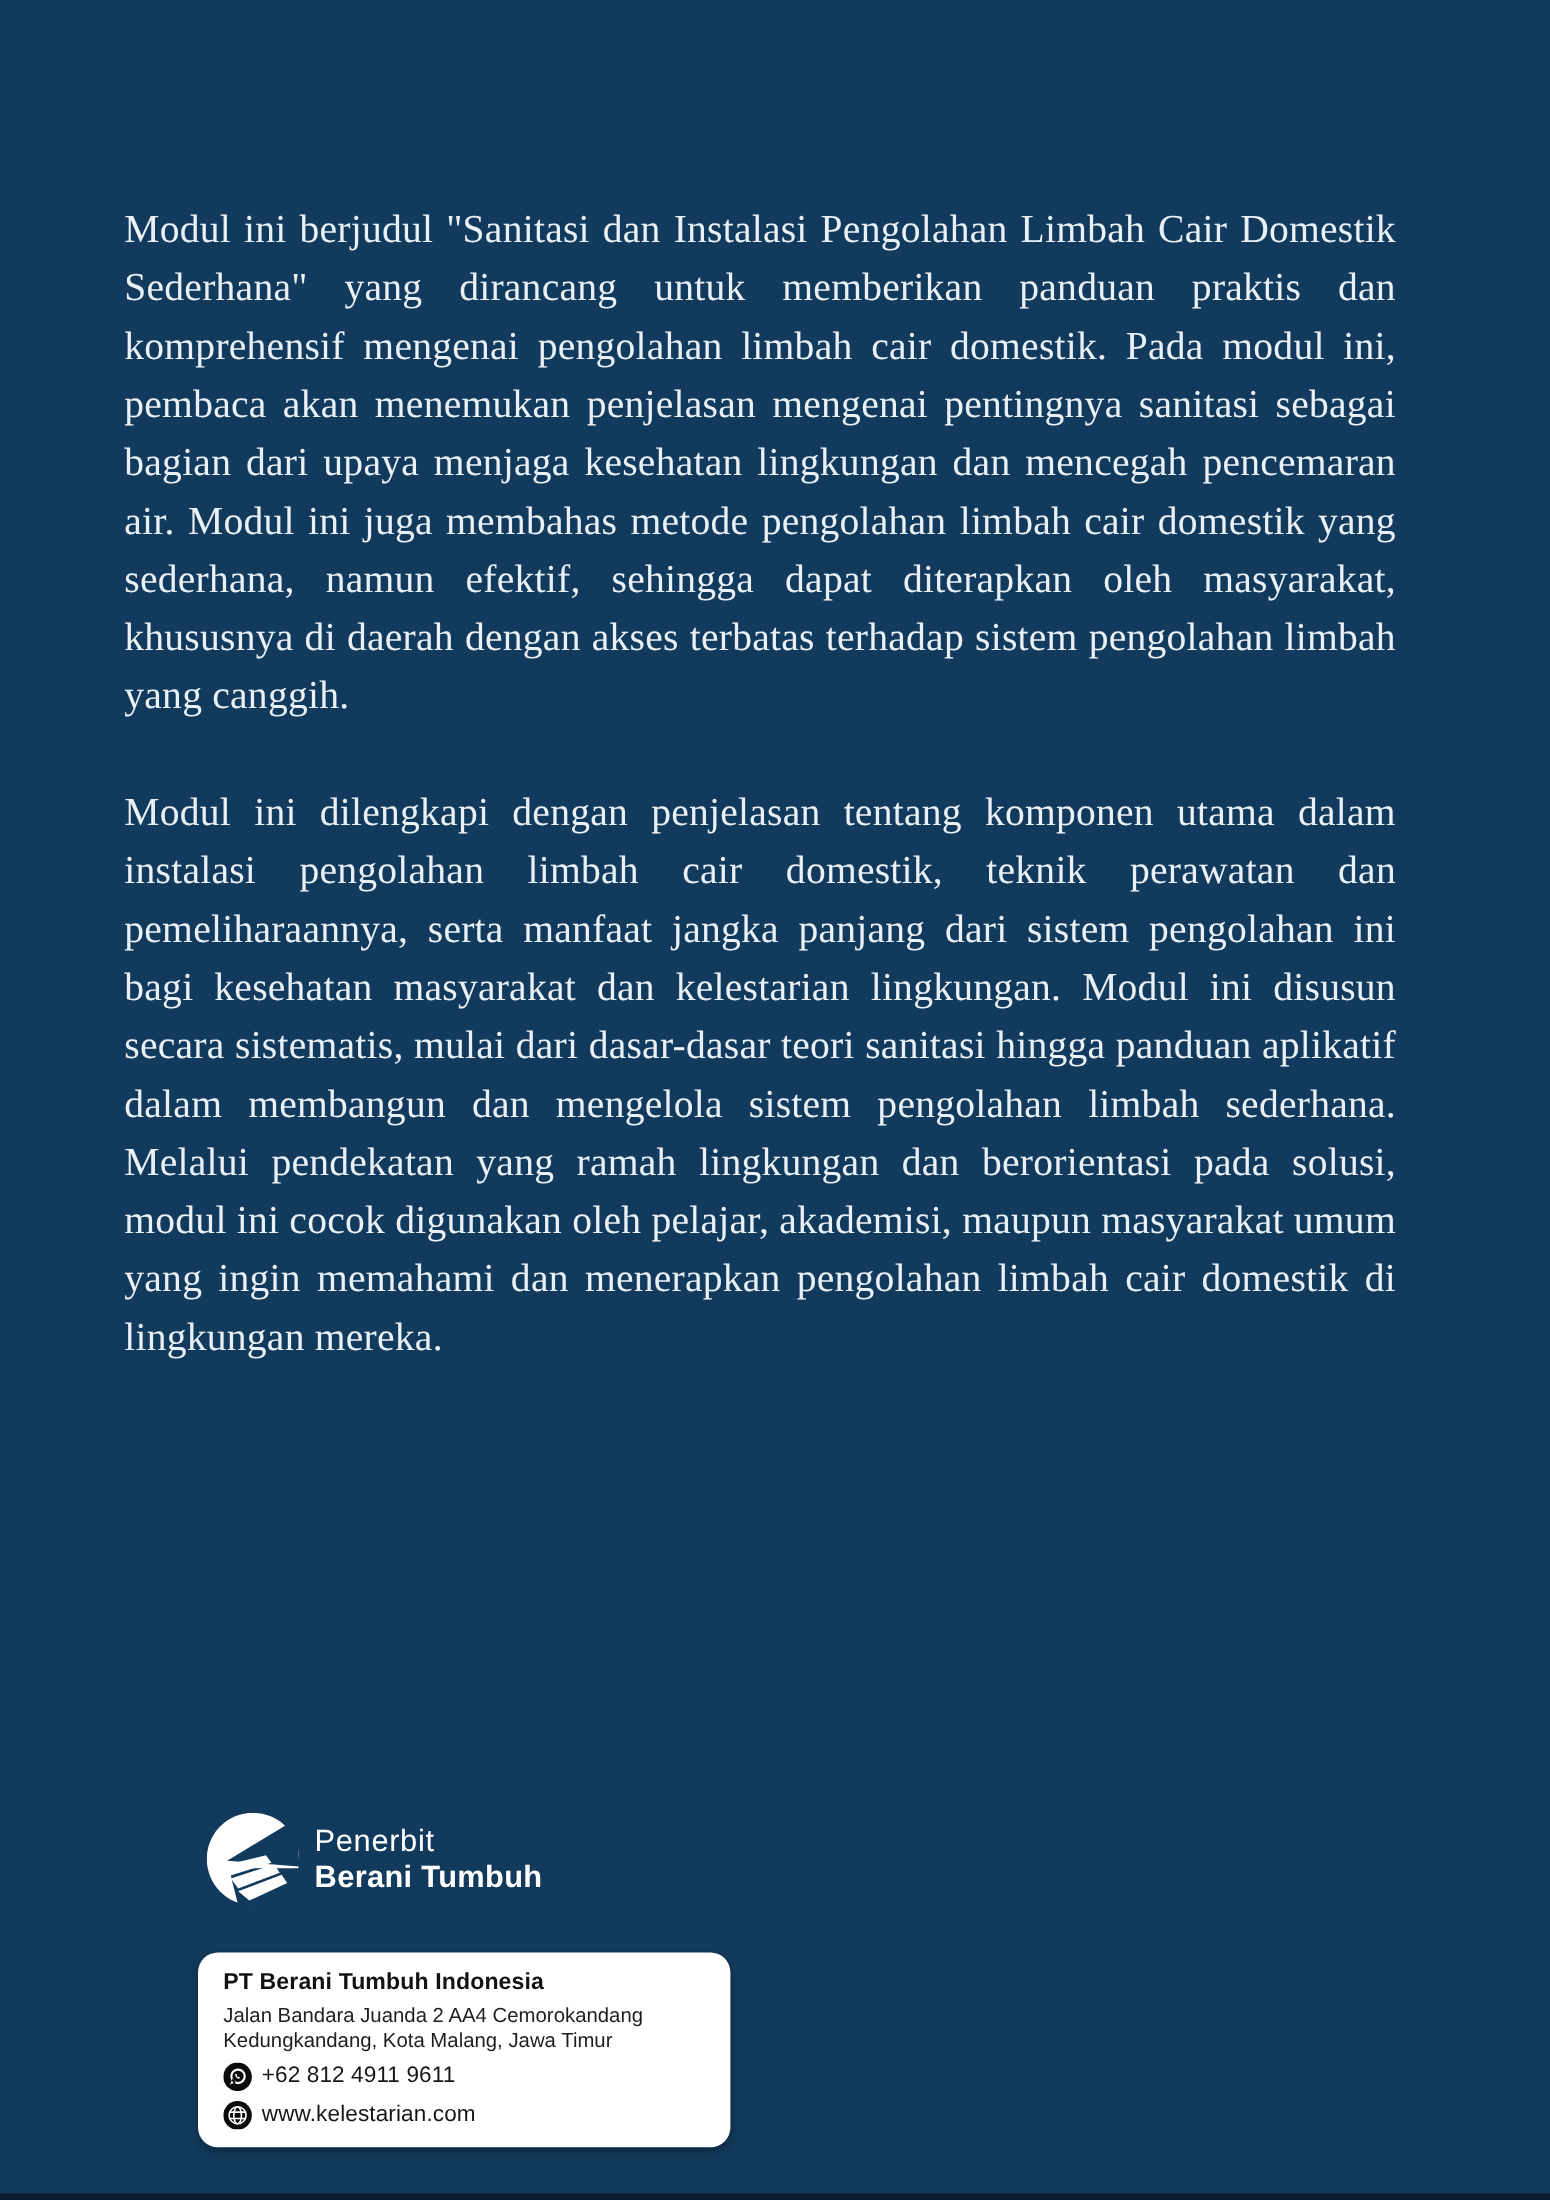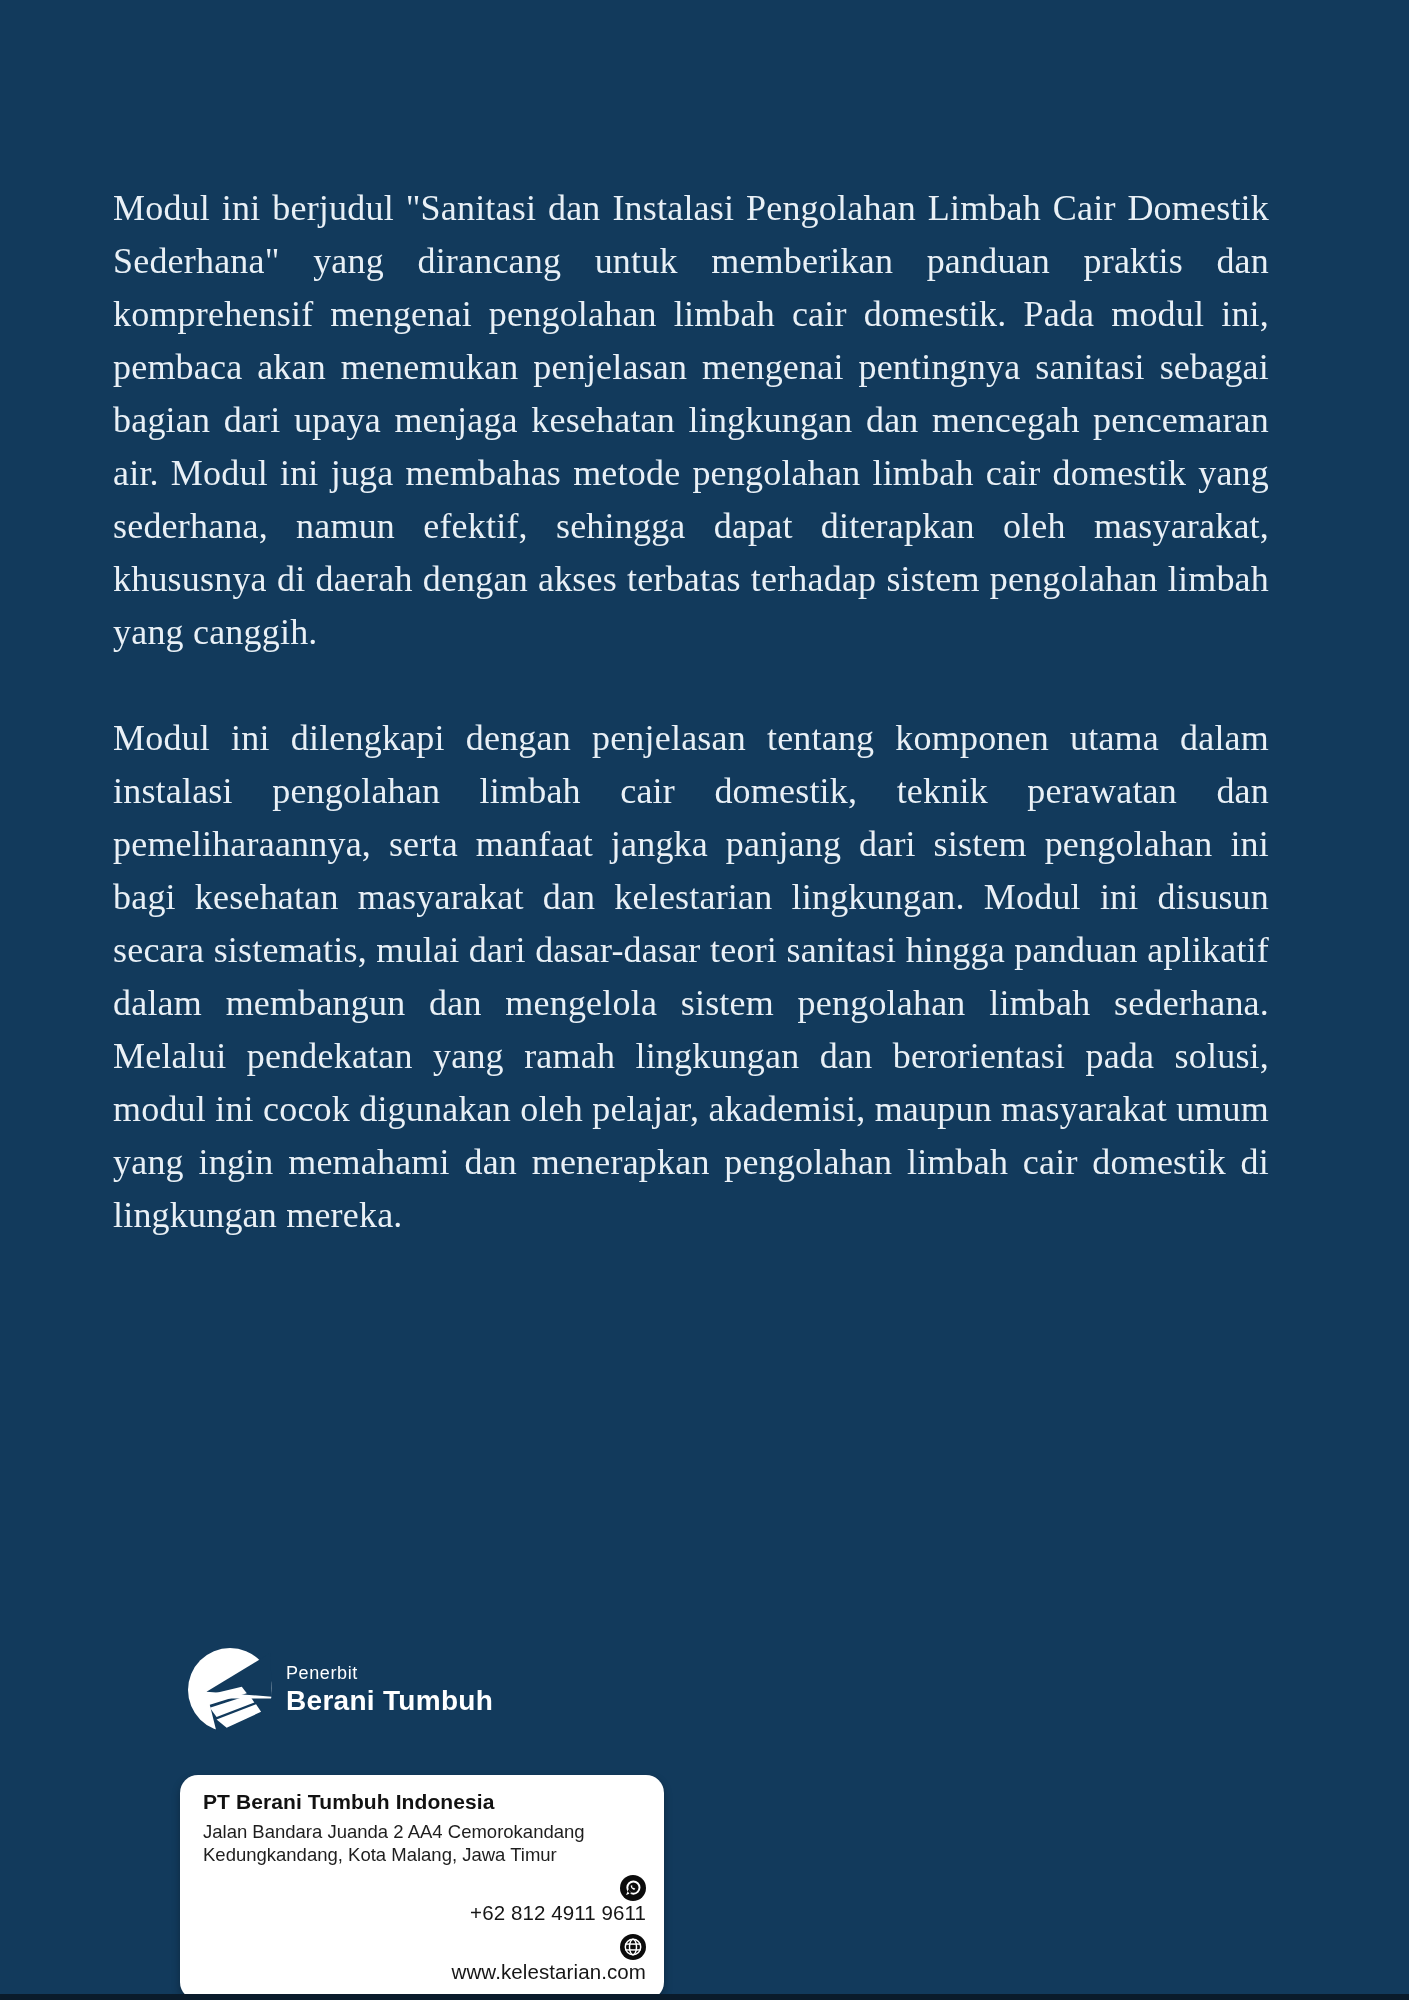--- a/index.html
+++ b/index.html
@@ -41,21 +41,21 @@
     display:flex;align-items:center;
   }
   .logo-mark{width:84px;height:84px;display:block;}
   .logo-text{
     margin-left:14px;
     font-family:"Liberation Sans","DejaVu Sans",sans-serif;
     color:#FFFFFF;
     line-height:1.08;
   }
   .logo-text .top{
-    font-size:18px;font-weight:400;letter-spacing:0.6px;display:block;
+    font-size:28px;font-weight:400;letter-spacing:0.6px;display:block;
   }
   .logo-text .bottom{
     font-size:28px;font-weight:700;letter-spacing:0.3px;display:block;margin-top:2px;
   }
   
   .contact-card{
     position:absolute;
     left:180px;top:1775px;
     width:484px;min-height:160px;
     background:var(--card-bg);
@@ -66,23 +66,22 @@
     box-shadow:0 4px 8px rgba(0,0,0,0.30);
   }
   .company{
     font-size:21px;font-weight:700;color:#121212;
     margin-bottom:7px;letter-spacing:0.1px;
   }
   .addr{
     font-size:18.5px;line-height:22.5px;color:#1E1E1E;
   }
   .row{
-    display:flex;align-items:flex-end;
+    display:flex;align-items:flex-start;
     margin-top:9px;
-    flex-direction:column;
   }
   .row .icon{width:26px;height:26px;flex:0 0 26px;display:block;}
   .row .txt{
     font-size:20.5px;color:#161616;margin-left:9px;letter-spacing:0.1px;
   }
   
   .bottom-strip{
     position:absolute;left:0;bottom:0;
     width:100%;height:6px;
     background:var(--strip);

